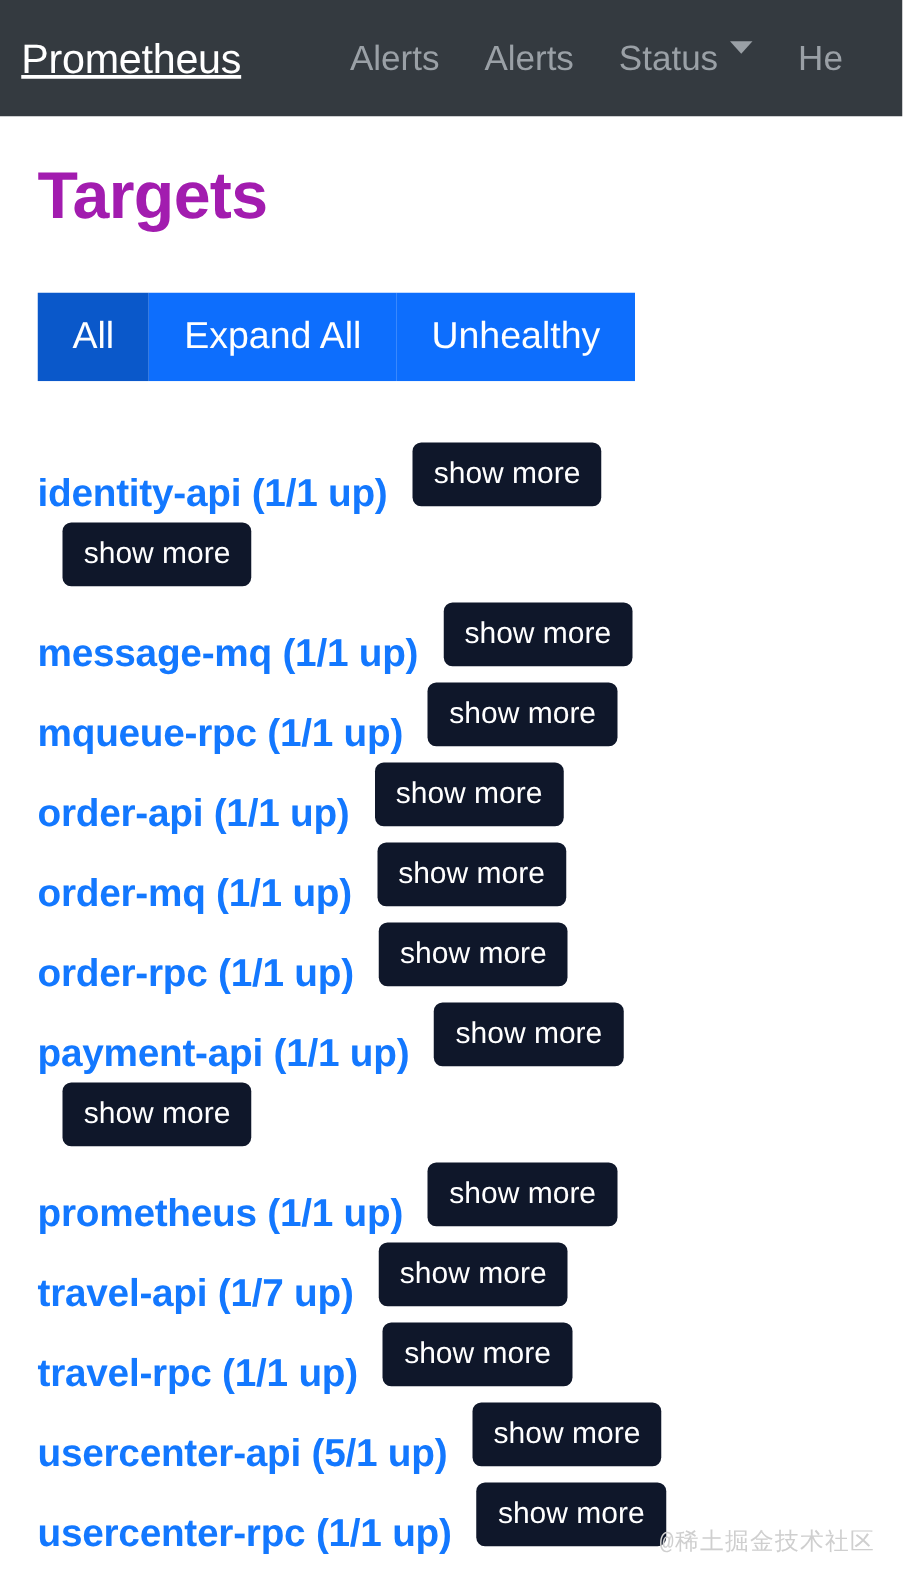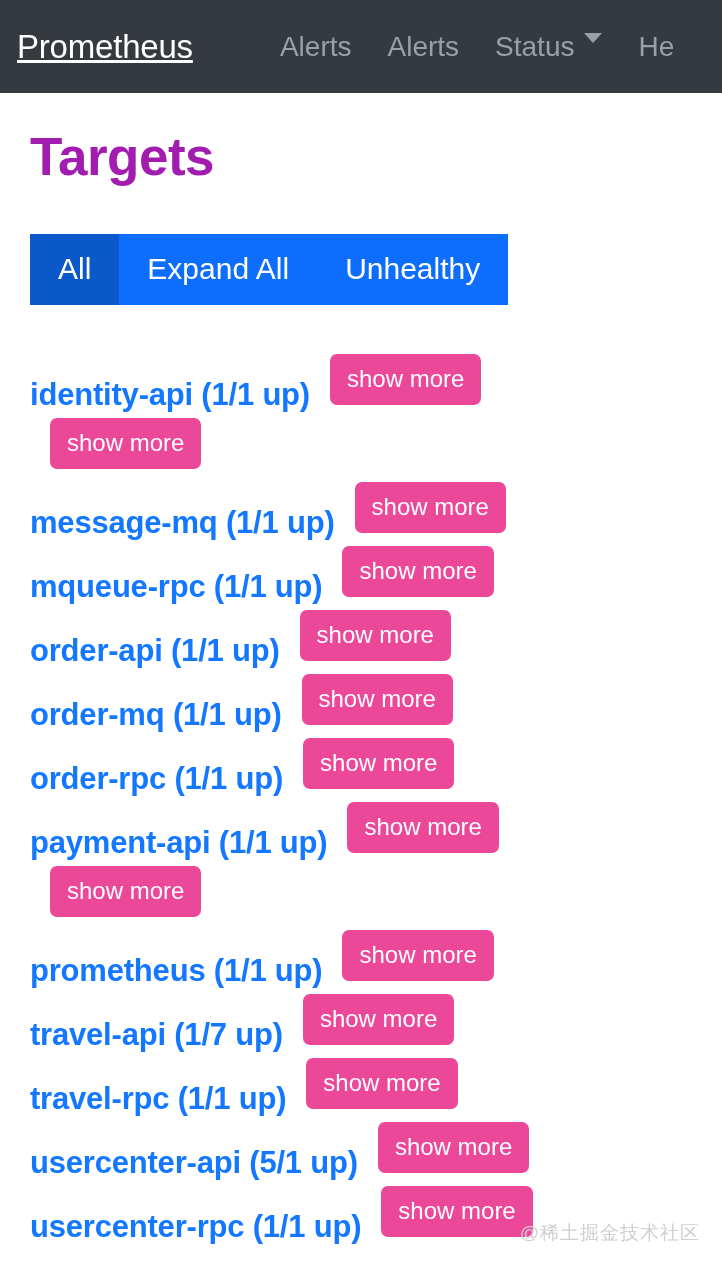--- a/index.html
+++ b/index.html
@@ -105,41 +105,41 @@
     font-size: 31px;
     font-weight: 700;
     line-height: 1;
     text-decoration: none;
     letter-spacing: -0.2px;
     white-space: nowrap;
     margin-top: 30px;
   }
   .btn-show-more {
     margin-left: 20px;
-    background: #ec4899;
+    background: #0f172a;
     color: #ffffff;
     border: none;
     border-radius: 7px;
     font-family: "Liberation Sans", sans-serif;
     font-size: 24px;
     font-weight: 400;
     line-height: 1;
     padding: 13px 17px 14px 17px;
     cursor: pointer;
     white-space: nowrap;
   }
 
   
   .watermark {
     position: absolute;
     right: 22px;
     bottom: 26px;
     color: #cfcfcf;
     font-size: 19px;
-    font-family: Liberation Sans, sans-serif;
+    font-family: Liberation Mono, monospace;
     letter-spacing: 1px;
     white-space: nowrap;
     pointer-events: none;
   }
 </style>
 </head>
 <body>
 
 <div class="navbar">
   <a class="navbar-brand" href="#">Prometheus</a>

